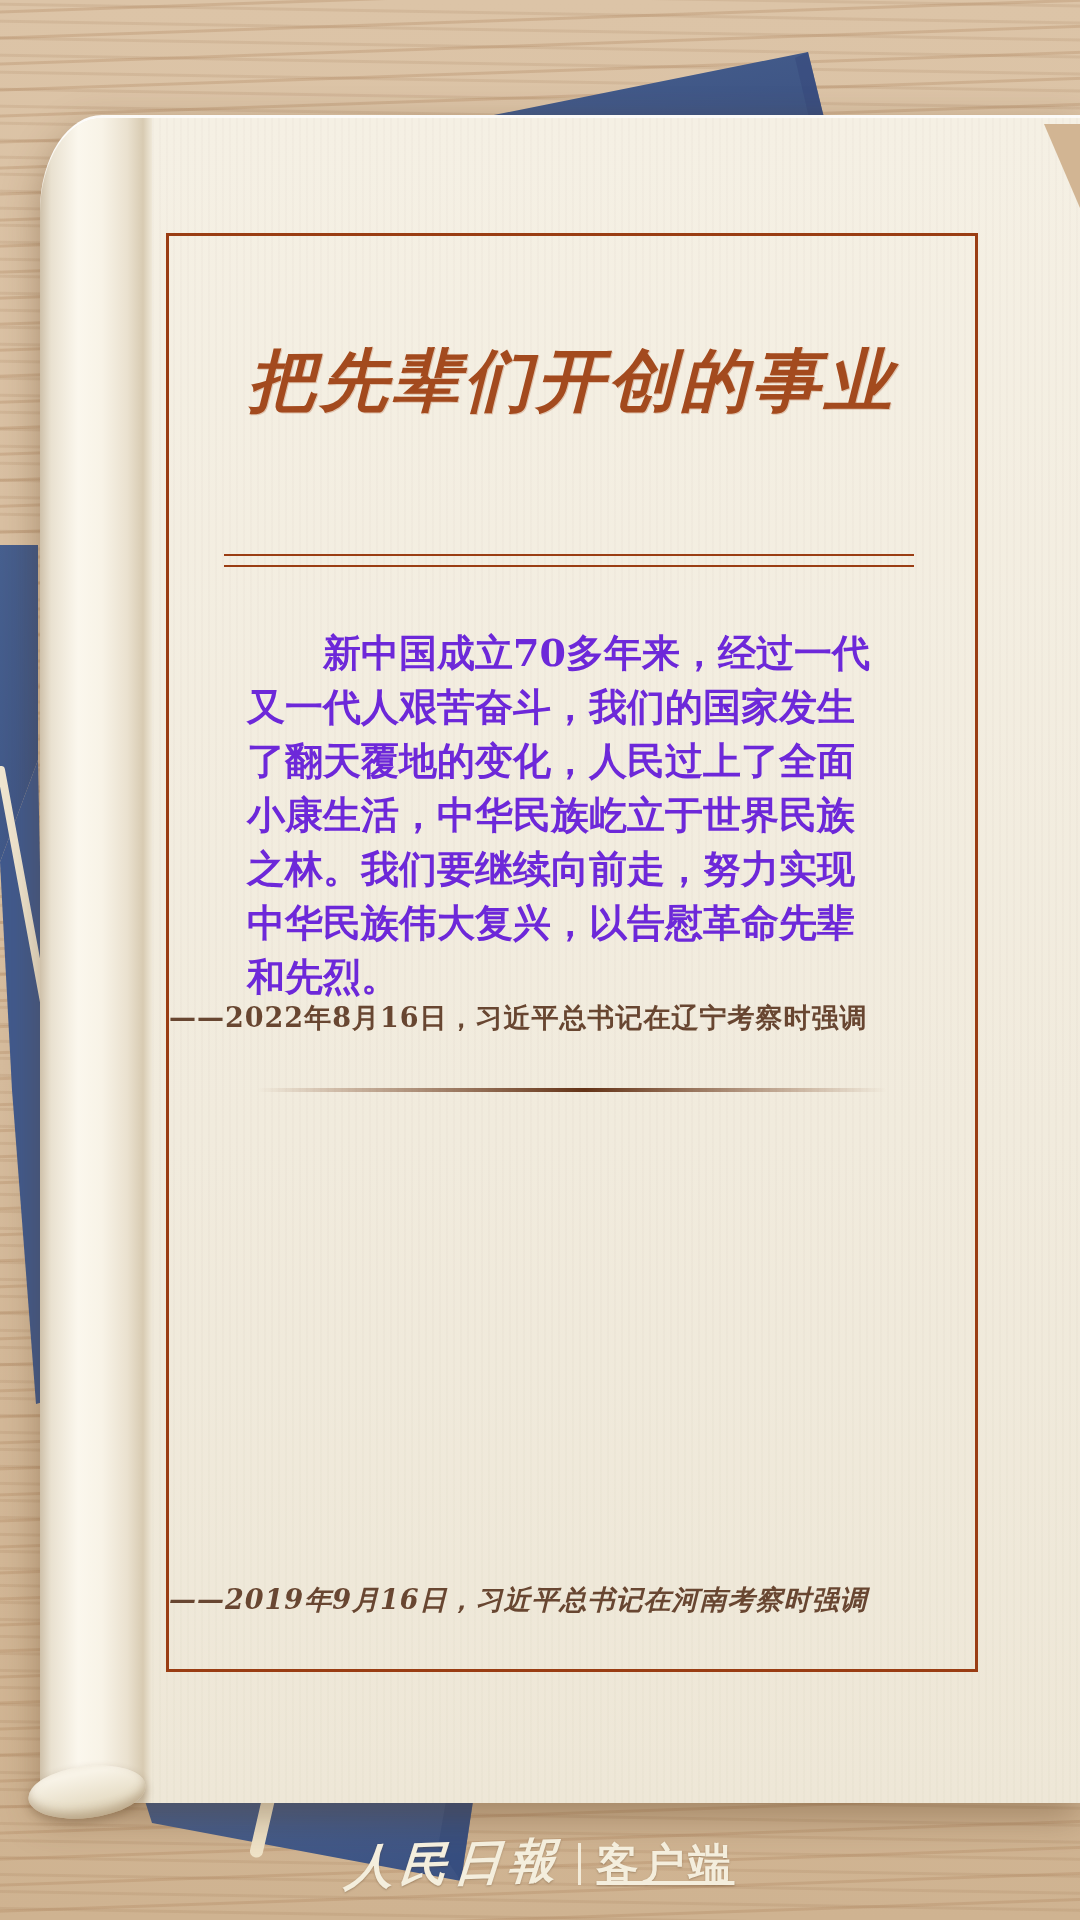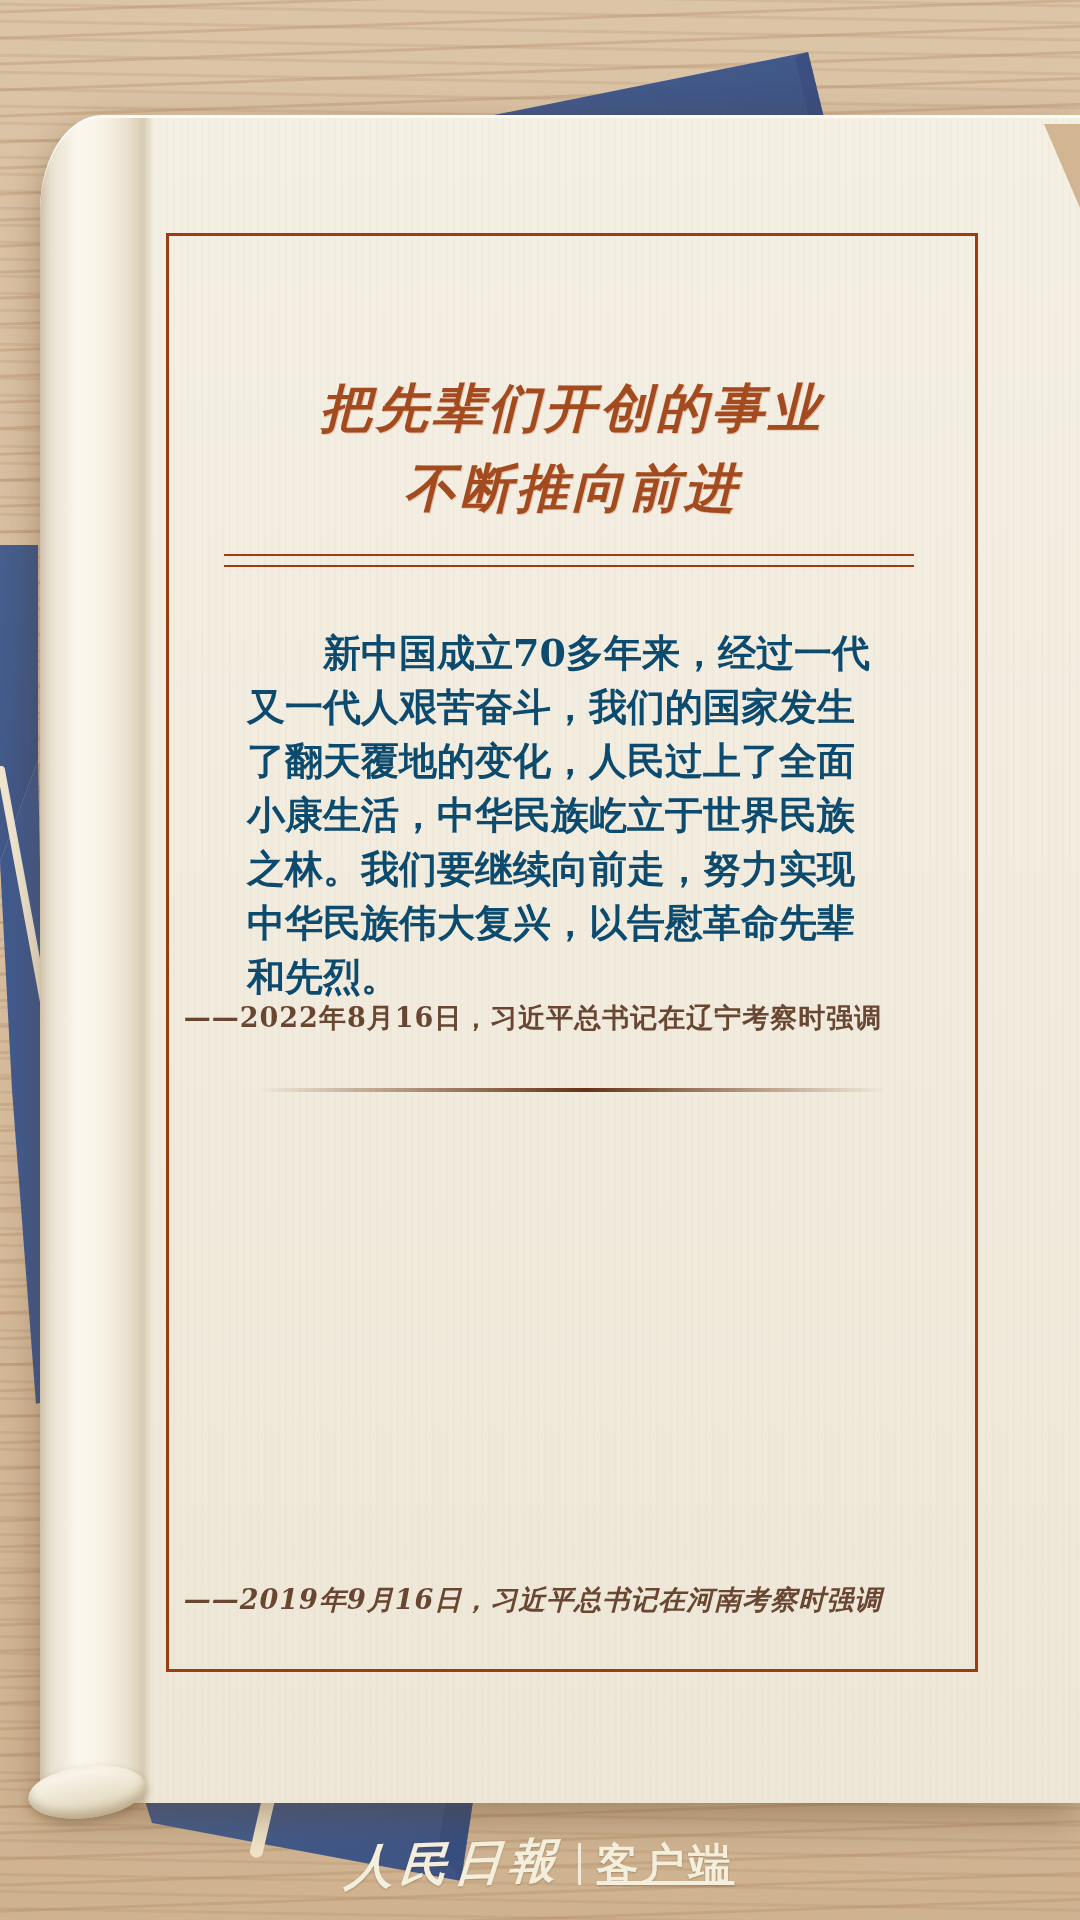--- a/index.html
+++ b/index.html
@@ -47,37 +47,36 @@
     background:#d2b593;
     clip-path:polygon(0 0,100% 0,100% 100%);
   }
   
   #frame{
     left:166px;top:233px;width:806px;height:1433px;z-index:4;
     border:3px solid #9a3d13;
   }
   .title-block{
     left:0;top:104px;width:100%;text-align:center;
-    color:#a34a1e;font-weight:900;font-size:52px;line-height:80px;
+    color:#a34a1e;font-weight:900;font-size:68px;line-height:80px;
     letter-spacing:4px;font-style:italic;
     text-shadow:1px 1px 0 rgba(163,74,30,0.25);
-    margin-top:28px;
   }
   .divider-double{
     left:55px;top:318px;width:690px;height:9px;
     border-top:2px solid #9a3d13;border-bottom:2px solid #9a3d13;
   }
   .para{
     left:78px;top:390px;width:668px;
-    color:#0c4a6e;font-size:38px;line-height:54px;
+    color:#6d28d9;font-size:38px;line-height:54px;
     white-space:pre-line;font-weight:700;
   }
   .para2{top:920px;line-height:53px;}
   .attr{
-    left:0;top:764px;width:728px;text-align:center;
+    left:0;top:764px;width:728px;text-align:left;
     color:#684631;font-size:27px;font-weight:700;letter-spacing:1px;
   }
   .attr2{top:1346px;font-style:italic;}
   .divider-grad{
     left:88px;top:852px;width:630px;height:4px;
     background:linear-gradient(90deg,rgba(109,58,30,0) 0%,rgba(134,84,52,0.35) 14%,#643317 52%,rgba(134,84,52,0.35) 86%,rgba(109,58,30,0) 100%);
     border-radius:2px;
   }
   
   #footer-brand{
@@ -125,21 +124,20 @@
   <div id="page-roll" class="abs"></div>
 </div>
 <div id="page-edge-strip" class="abs"></div>
 <div id="page-curl-cap" class="abs"></div>
 <div id="wood-corner" class="abs"></div>
 
 <div id="frame" class="abs">
 
   <div class="title-block abs">
     <div>把先辈们开创的事业</div>
-    <div>不断推向前进</div>
   </div>
 
   <div class="divider-double abs"></div>
 
   <div class="para abs">　　新中国成立70多年来，经过一代
 又一代人艰苦奋斗，我们的国家发生
 了翻天覆地的变化，人民过上了全面
 小康生活，中华民族屹立于世界民族
 之林。我们要继续向前走，努力实现
 中华民族伟大复兴，以告慰革命先辈

